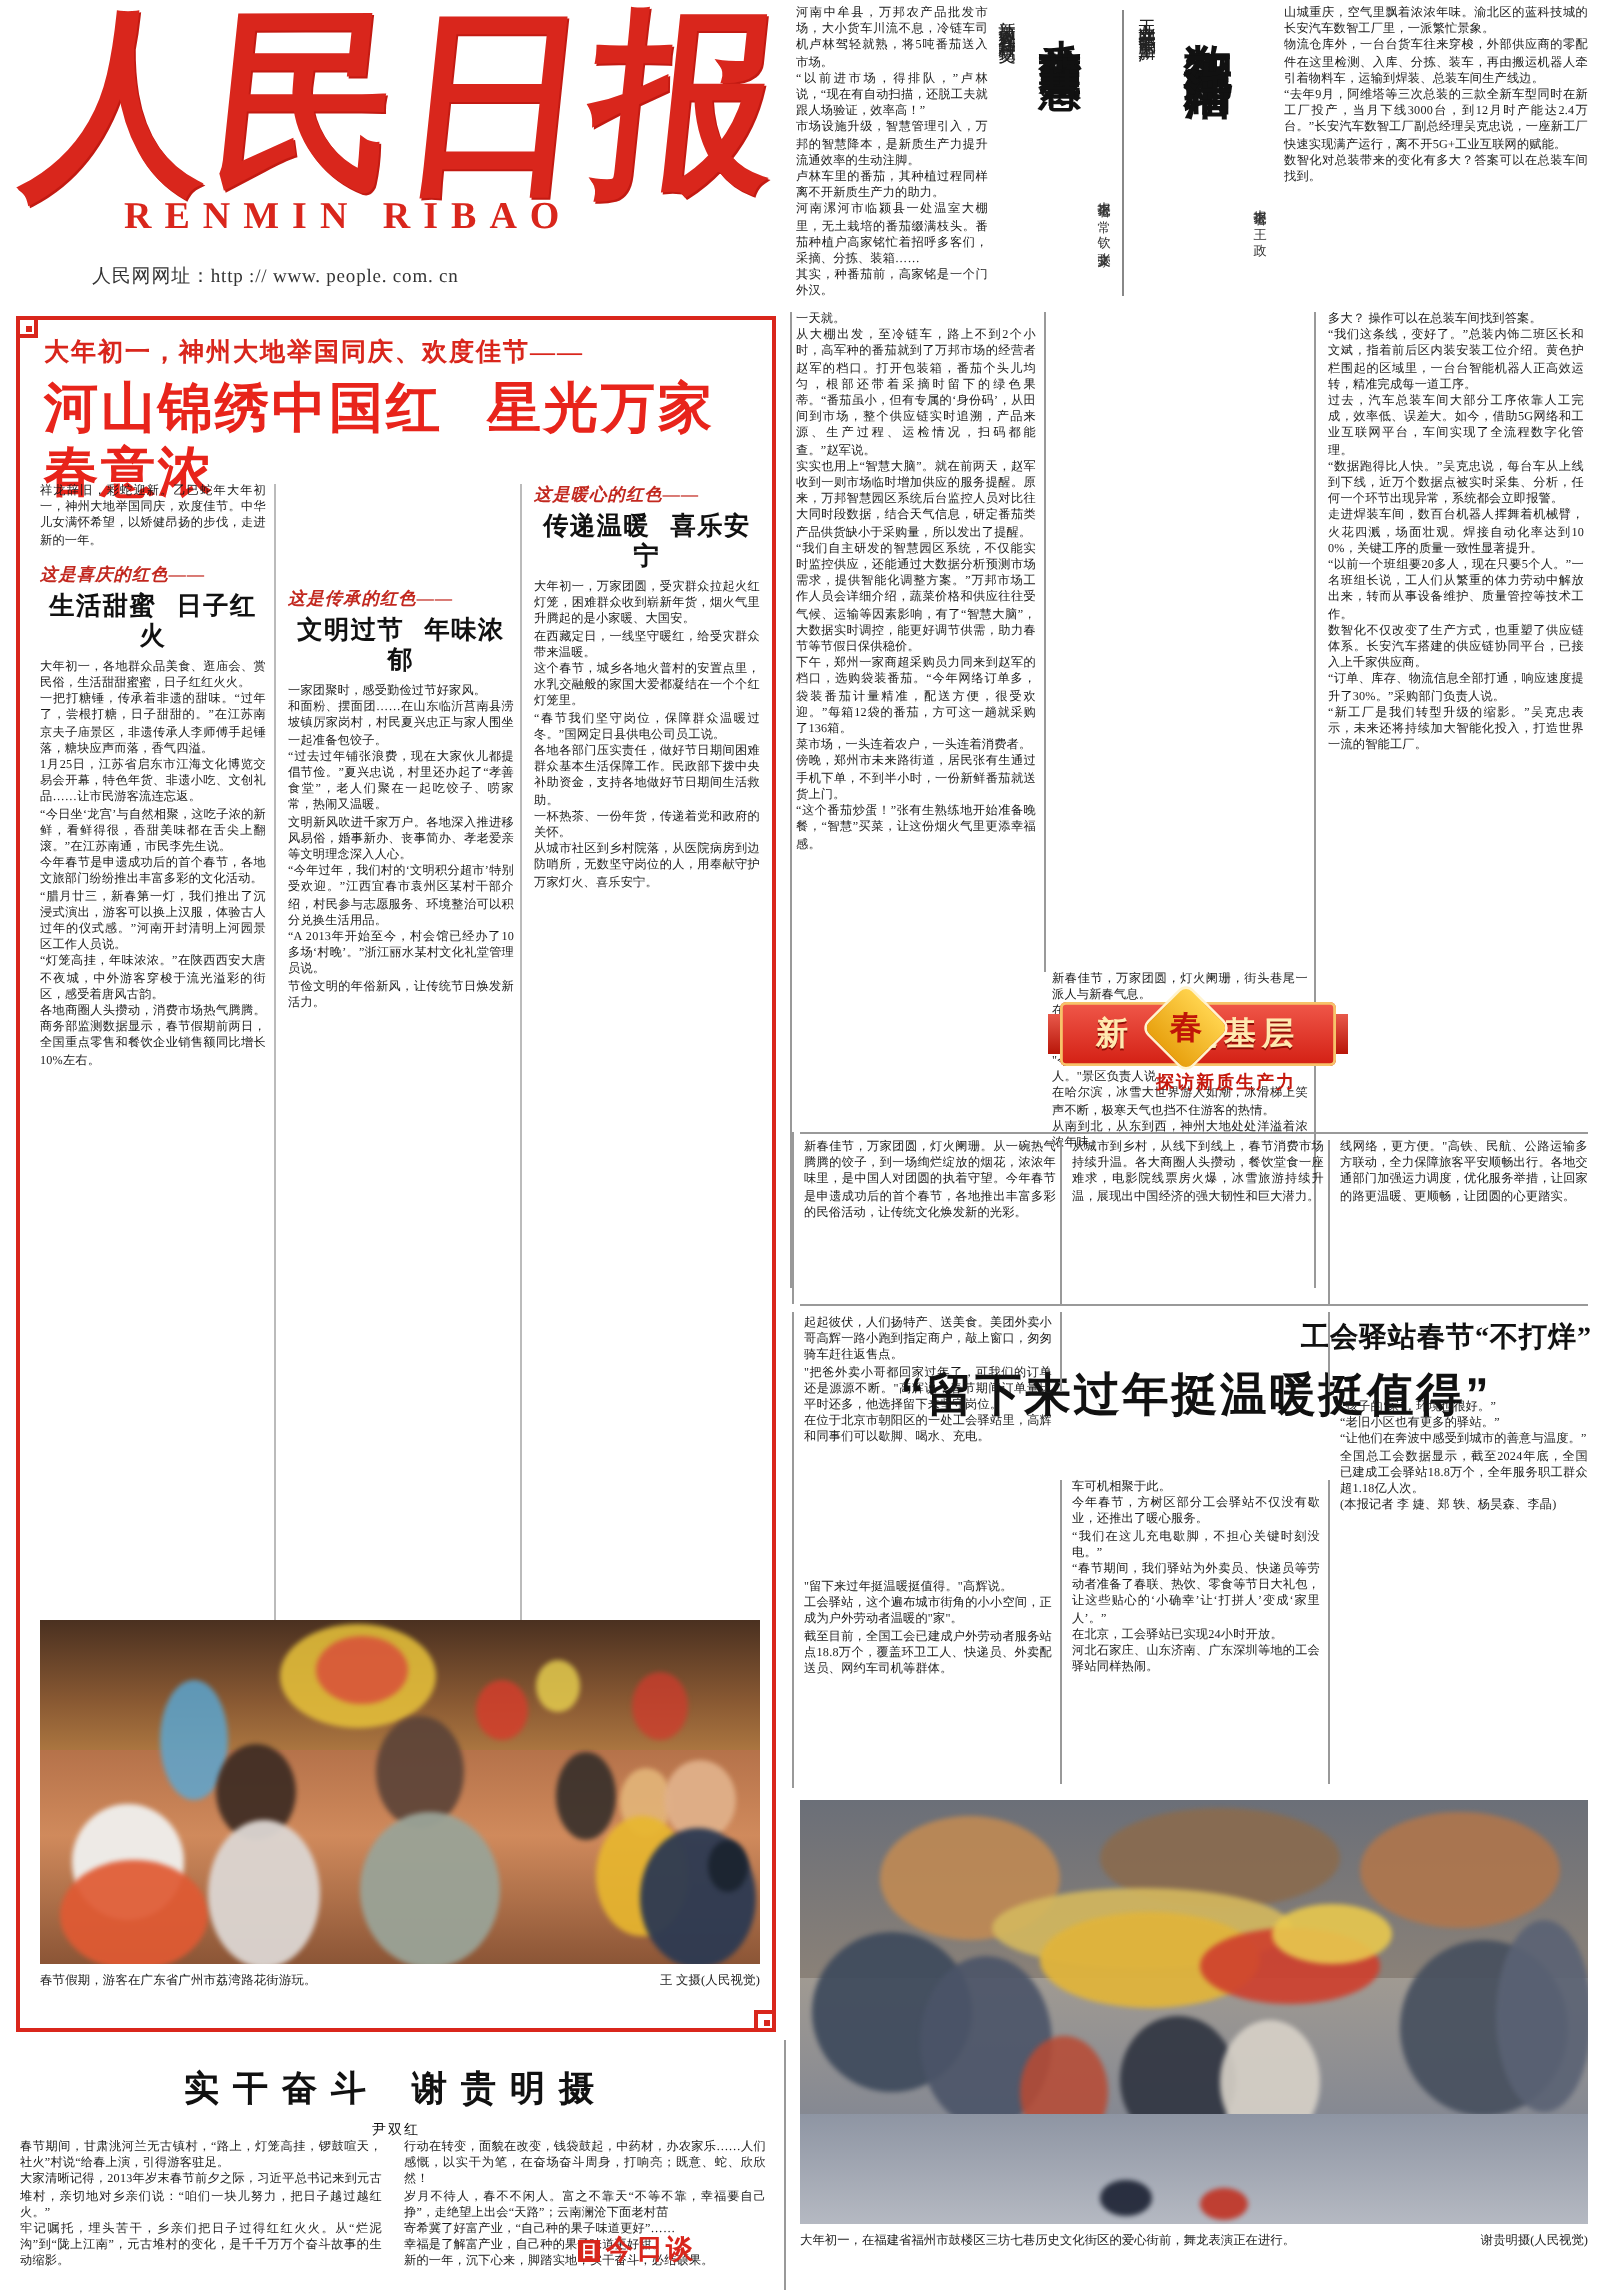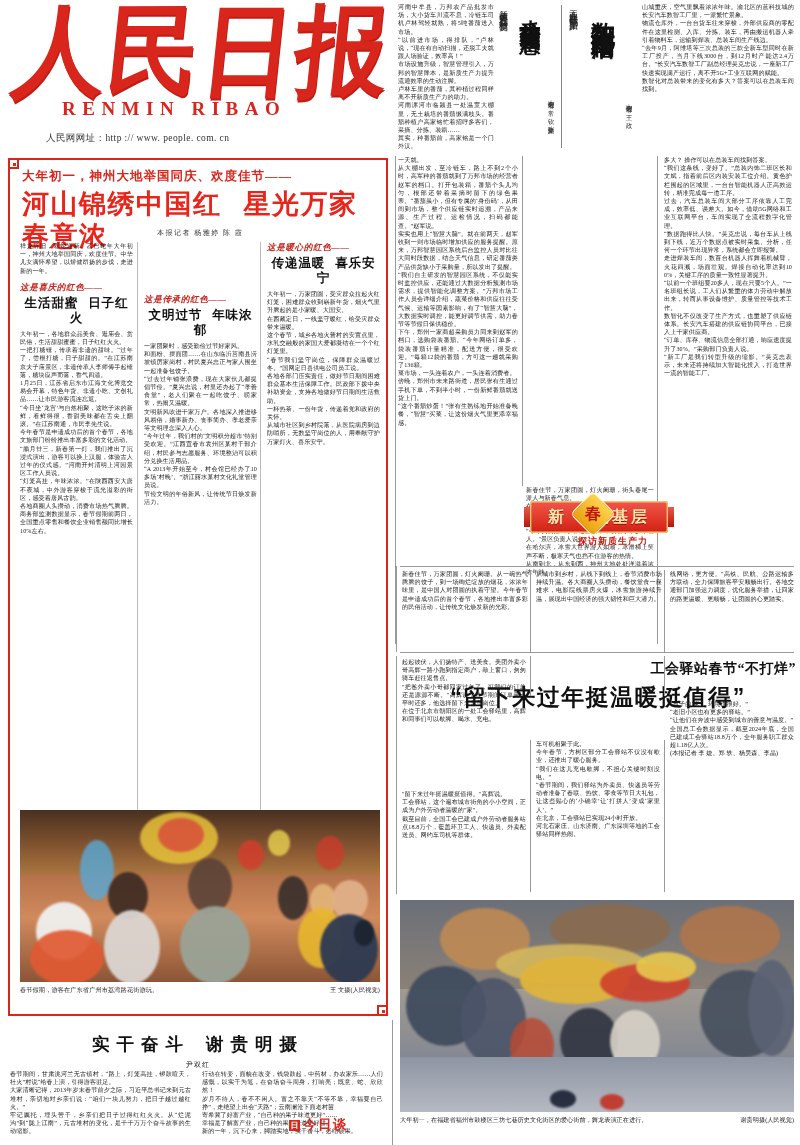--- a/index.html
+++ b/index.html
@@ -309,21 +309,20 @@
       <i></i>
     </div>
   <div class="corner" id="c-br">
       <i></i>
     </div>
 
   <div class="kicker-red">大年初一，神州大地举国同庆、欢度佳节——</div>
   <div class="head-red">
     <span>河山锦绣中国红</span><span class="gap"></span><span>星光万家春意浓</span>
   </div>
-  <div class="main-byline">本报记者 杨雅婷 陈 霞</div>
 
   <div id="rb-cols">
     <div class="rb-sep" style="left:117px;"></div>
     <div class="rb-sep" style="left:240px;"></div>
 
     <div class="rb-col" style="left:0;">
       <div class="txt">祥龙辞旧，彩蛇迎新。乙巳蛇年大年初一，神州大地举国同庆，欢度佳节。中华儿女满怀希望，以矫健昂扬的步伐，走进新的一年。</div>
       <div class="sub-kicker">这是喜庆的红色——</div>
       <div class="sub-head">
         <span>生活甜蜜</span><span class="gap"></span><span>日子红火</span>

